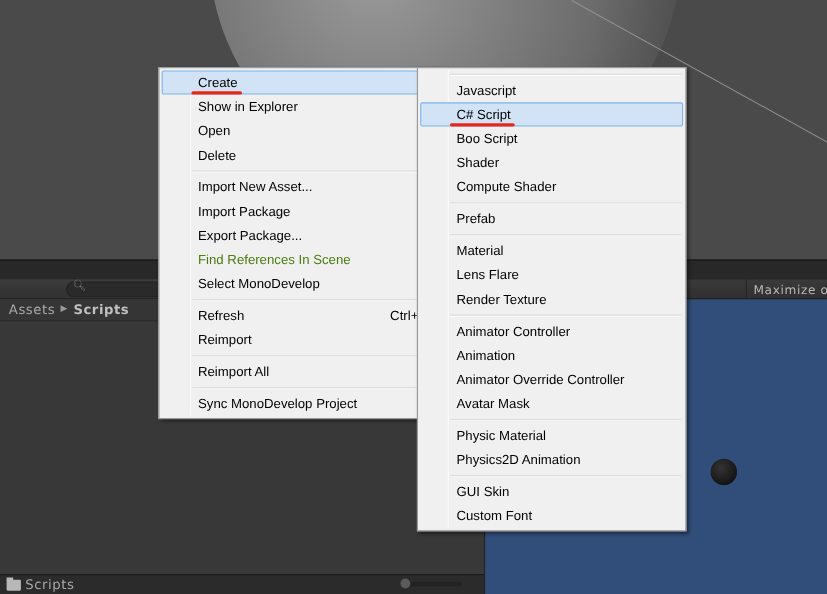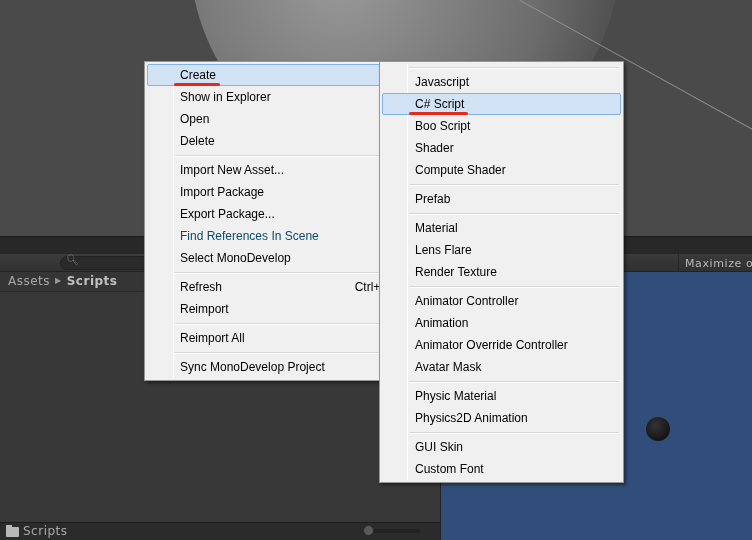--- a/index.html
+++ b/index.html
@@ -98,21 +98,21 @@
   }
   .menu .gutter {
     position: absolute; top: 2px; bottom: 2px; width: 1px; background: #e2e3e3;
     border-right: 1px solid #ffffff;
   }
   .menu-item {
     position: relative; height: 22px; line-height: 21px; white-space: nowrap;
     border: 1px solid transparent; border-radius: 2px;
   }
   .menu-item .lbl { position: absolute; }
-  .menu-item.disabled { color: #0c4a6e; }
+  .menu-item.disabled { color: #4d7c0f; }
   .menu-item.highlight { background: #d1e3f5; border-color: #7eb4ea; }
   .menu-item .arrow {
     position: absolute; right: 7px; top: 7px; width: 0; height: 0;
     border-top: 3.5px solid transparent; border-bottom: 3.5px solid transparent; border-left: 4px solid #000;
   }
   .menu-item .shortcut { position: absolute; right: 14px; }
   .menu-sep { height: 7px; position: relative; }
   .menu-sep::after {
     content: ""; position: absolute; top: 3px; right: 0; height: 1px; background: #d7d7d7;
     border-bottom: 1px solid #fff;

